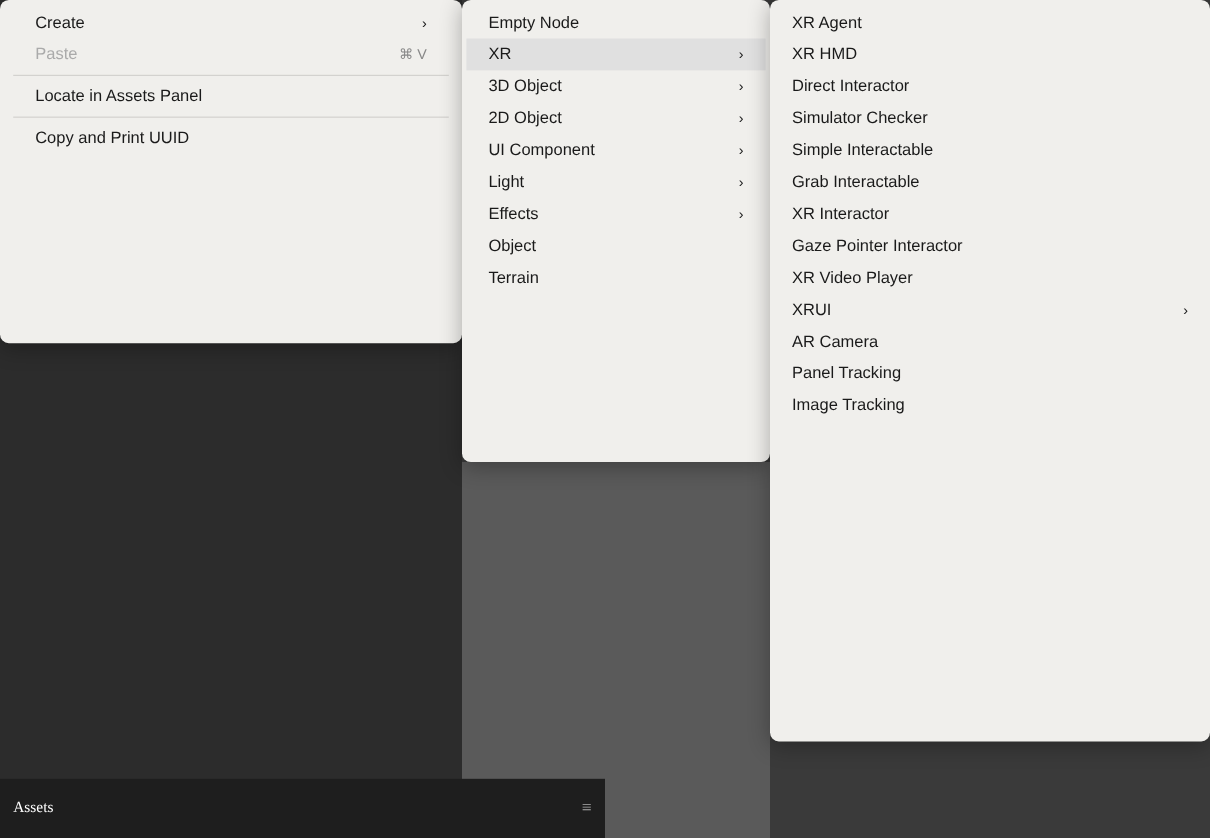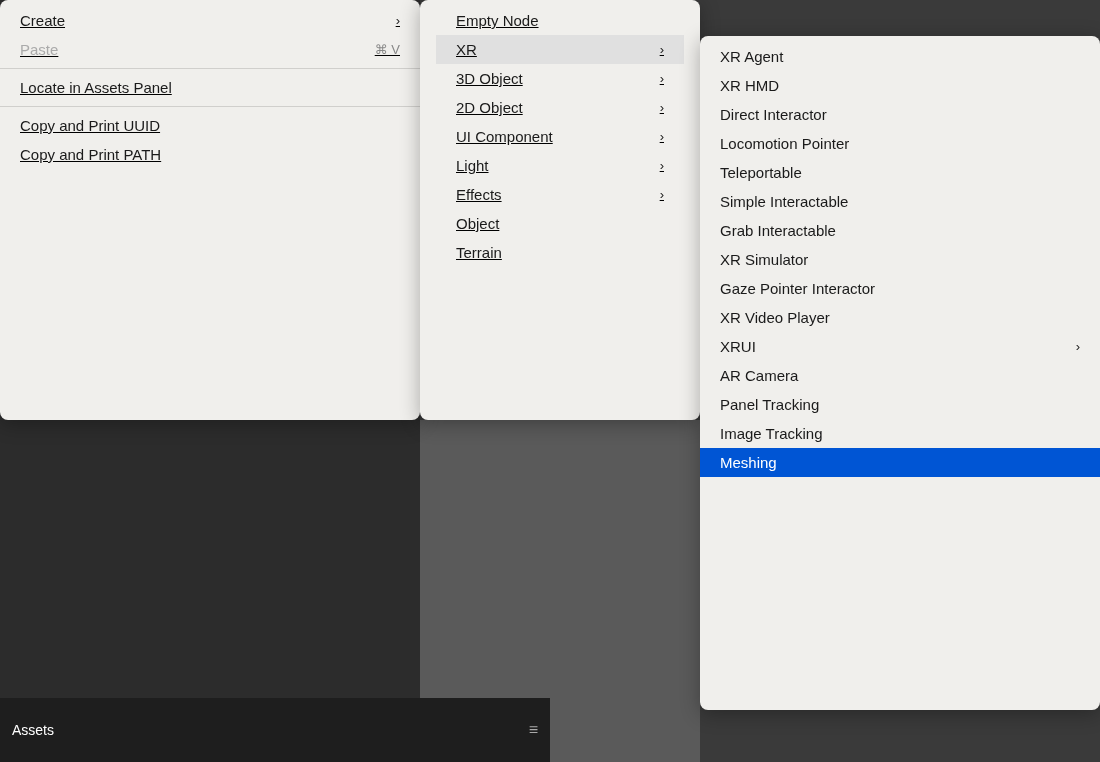--- a/index.html
+++ b/index.html
@@ -25,73 +25,71 @@
       position: absolute;
       left: 420px; top: 420px;
       width: 280px;
       height: 342px;
       background: #5a5a5a;
     }
     .bg-bottom-bar {
       position: absolute;
       left: 0; bottom: 0;
       width: 550px;
-      height: 64px;
+      height: 54px;
       background: #1e1e1e;
       display: flex;
       align-items: center;
       padding: 0 12px;
       gap: 10px;
+      font-family: Liberation Serif, serif;
     }
     .assets-label {
       color: #ffffff;
       font-size: 14px;
       font-weight: 500;
     }
     .hamburger-icon {
       margin-left: auto;
       color: #aaaaaa;
       font-size: 16px;
     }
 
     
     .menu-level1 {
       position: absolute;
       left: 0; top: 0;
       width: 420px;
-      height: 420px;
+      height: 312px;
       background: #f0efec;
       border-radius: 8px;
       box-shadow: 0 4px 20px rgba(0,0,0,0.3);
-      padding: 6px 0;
-      text-decoration: underline;
+      padding: 6px 12px;
     }
 
     .menu-level2 {
       position: absolute;
       left: 420px; top: 0;
       width: 280px;
       height: 420px;
       background: #f0efec;
       border-radius: 8px;
       box-shadow: 0 4px 20px rgba(0,0,0,0.3);
-      padding: 6px 16px;
-      text-decoration: underline;
+      padding: 6px 4px;
     }
 
     .menu-level3 {
       position: absolute;
       left: 700px; top: 0;
       width: 400px;
       height: 674px;
       background: #f0efec;
       border-radius: 8px;
       box-shadow: 0 4px 20px rgba(0,0,0,0.3);
       padding: 6px 0;
-      margin-top: 36px;
     }
 
     .menu-item {
       display: flex;
       align-items: center;
       padding: 6px 20px;
       cursor: pointer;
       color: #1a1a1a;
       font-size: 15px;
       white-space: nowrap;
@@ -152,23 +150,20 @@
 
   <div class="menu-item">
     <span>Locate in Assets Panel</span>
   </div>
   <div class="menu-separator"></div>
 
   <div class="menu-item">
     <span>Copy and Print UUID</span>
   </div>
 
-  <div class="menu-item">
-    <span>Copy and Print PATH</span>
-  </div>
 </div>
 
 <div class="menu-level2">
 
   <div class="menu-item">
     <span>Empty Node</span>
   </div>
 
   <div class="menu-item xr-highlighted">
     <span>XR</span>
@@ -218,37 +213,34 @@
   <div class="menu-item">
     <span>XR HMD</span>
   </div>
 
 
   <div class="menu-item">
     <span>Direct Interactor</span>
   </div>
 
   <div class="menu-item">
-    <span>Locomotion Pointer</span>
-  </div>
-
-  <div class="menu-item">
-    <span>Teleportable</span>
-  </div>
+    <span>Simulator Checker</span>
+  </div>
+
 
   <div class="menu-item">
     <span>Simple Interactable</span>
   </div>
 
   <div class="menu-item">
     <span>Grab Interactable</span>
   </div>
 
   <div class="menu-item">
-    <span>XR Simulator</span>
+    <span>XR Interactor</span>
   </div>
 
   <div class="menu-item">
     <span>Gaze Pointer Interactor</span>
   </div>
 
   <div class="menu-item">
     <span>XR Video Player</span>
   </div>
 
@@ -262,16 +254,13 @@
   </div>
 
   <div class="menu-item">
     <span>Panel Tracking</span>
   </div>
 
   <div class="menu-item">
     <span>Image Tracking</span>
   </div>
 
-  <div class="menu-item highlighted">
-    <span>Meshing</span>
-  </div>
 </div>
 
 </body></html>

